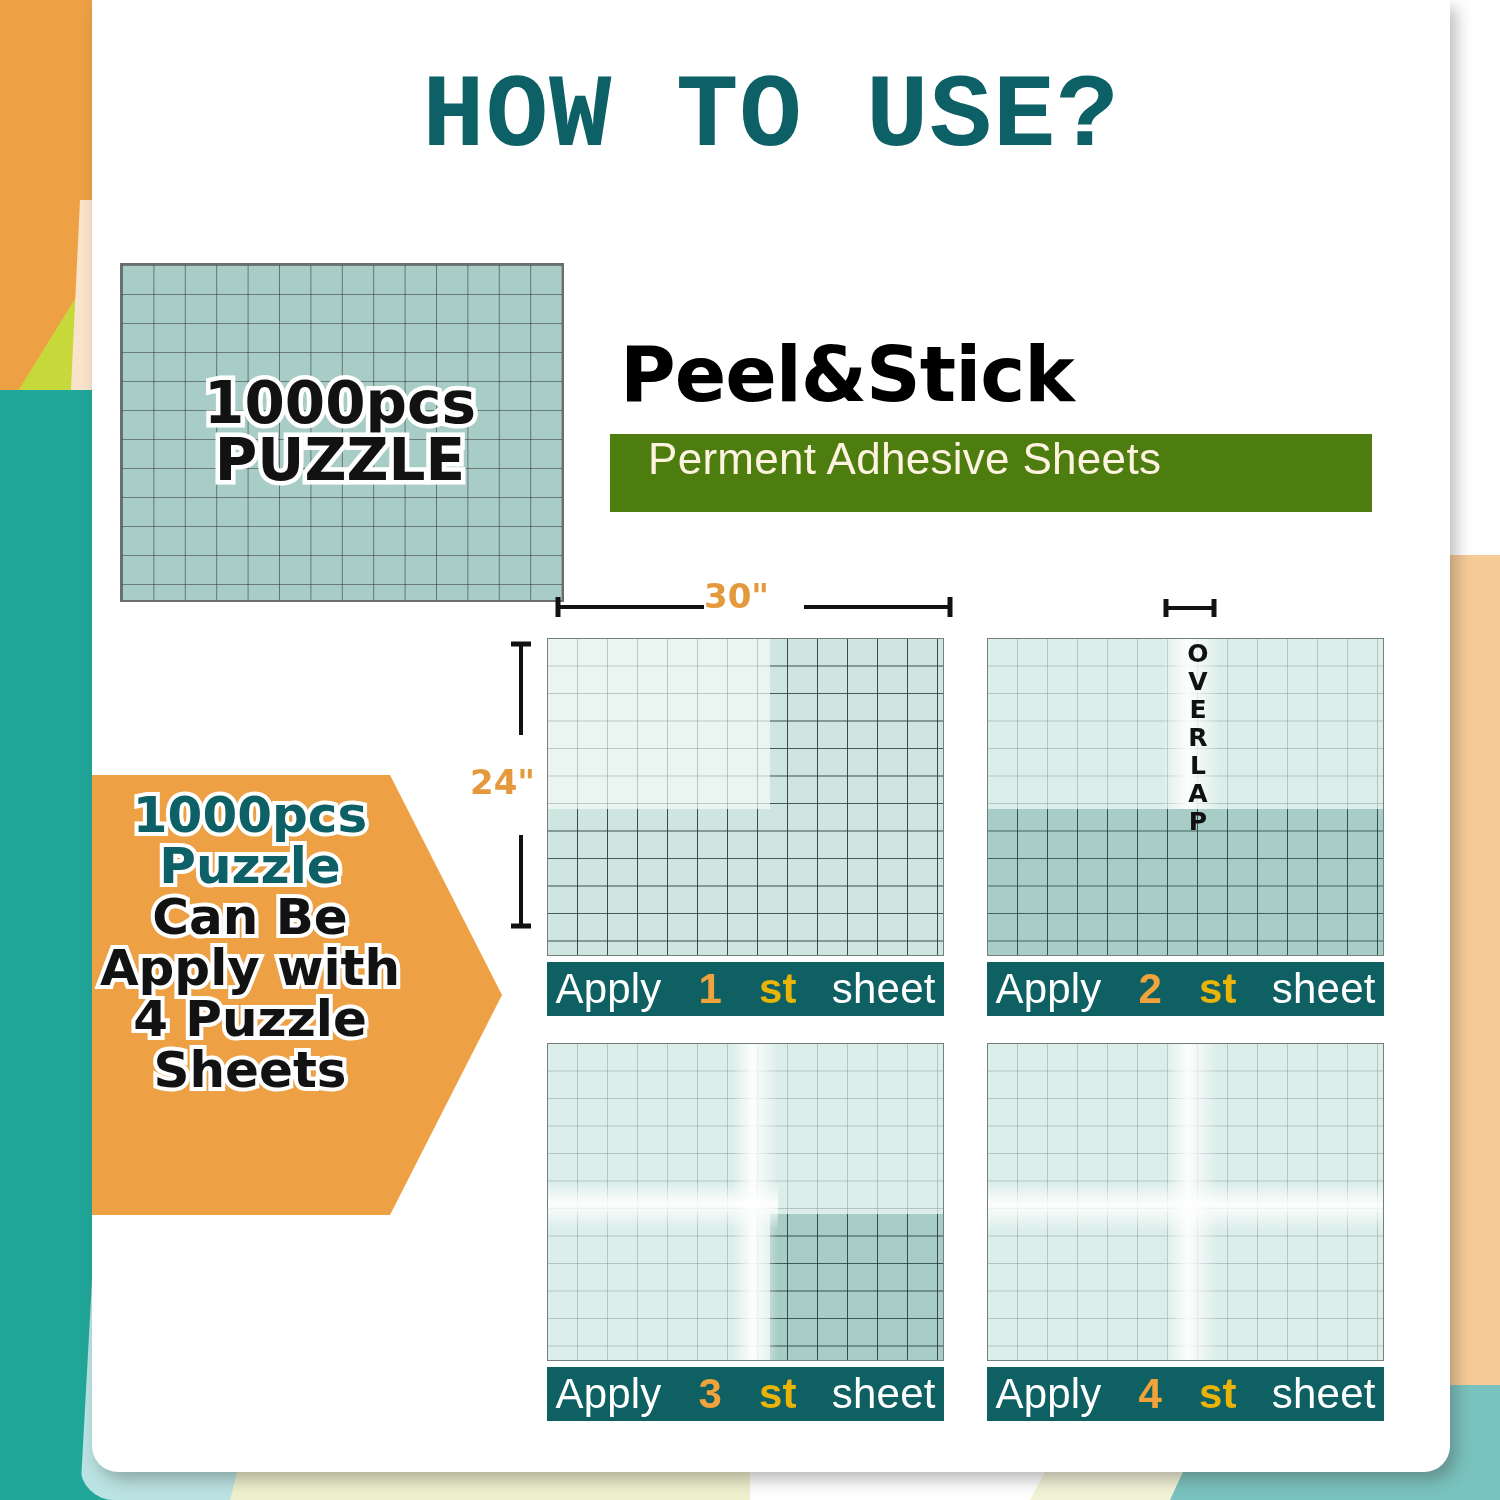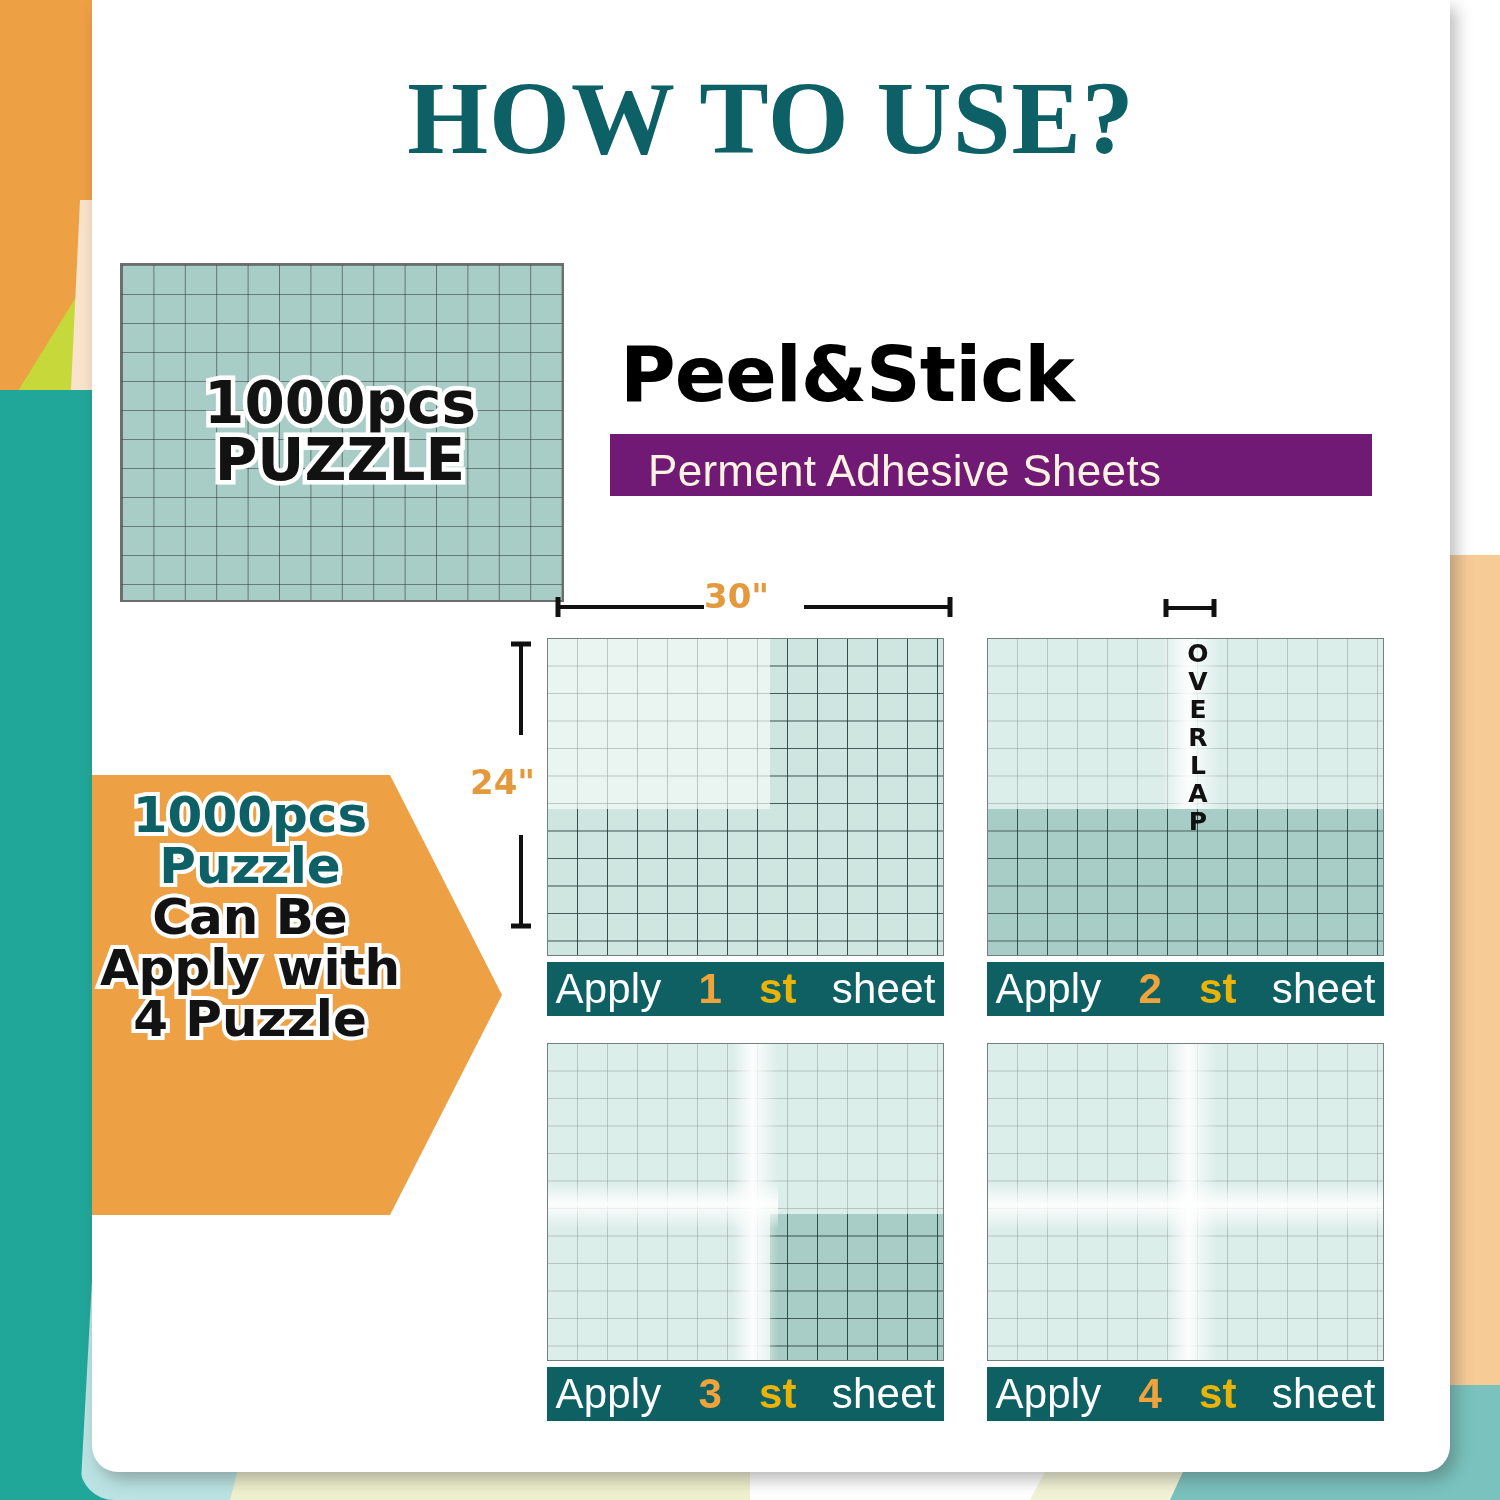--- a/index.html
+++ b/index.html
@@ -40,35 +40,35 @@
 
   
   #card{position:absolute;left:92px;top:0;width:1358px;height:1472px;background:#ffffff;
      border-radius:0 0 26px 26px;box-shadow:6px 8px 16px rgba(60,60,60,.35);}
   .card-inner{position:absolute;inset:0;overflow:hidden;border-radius:0 0 26px 26px;}
 
   
   #title{position:absolute;left:0;top:58px;width:1358px;text-align:center;
      font-size:104px;font-weight:700;letter-spacing:1px;color:#0c6066;
      -webkit-text-stroke:10px #ffffff;paint-order:stroke fill;
-     font-family:Liberation Serif, serif;}
+     font-family:Liberation Mono, monospace;}
 
   
   #thumb{position:absolute;left:28px;top:263px;width:440px;height:335px;
      border:2px solid #6d6d6d;background:#a8cdc6;}
   #thumb-caption{position:absolute;left:28px;top:375px;width:440px;text-align:center;
      font-size:58px;font-weight:700;line-height:.98;color:#121212;
      -webkit-text-stroke:9px #ffffff;paint-order:stroke fill;
      font-family:"DejaVu Sans",sans-serif;}
 
   
   #peelstick{position:absolute;left:528px;top:330px;font-size:76px;font-weight:700;
      color:#000000;font-family:"DejaVu Sans",sans-serif;letter-spacing:-1px;}
-  #adhesive-bar{position:absolute;left:518px;top:434px;width:762px;height:62px;
-     background:#701a75;display:flex;align-items:flex-end;}
+  #adhesive-bar{position:absolute;left:518px;top:434px;width:762px;height:78px;
+     background:#4d7c0f;display:flex;align-items:flex-start;}
   #adhesive-text{padding-left:38px;font-size:44px;color:#fdf3e0;font-weight:400;
      font-family:"Liberation Sans",sans-serif;letter-spacing:.3px;}
 
   
   #banner{position:absolute;left:-52px;top:775px;width:462px;height:440px;
      background:#eda144;filter:drop-shadow(7px 8px 7px rgba(60,70,70,.4));
      clip-path:polygon(0 0, 350px 0, 462px 220px, 350px 440px, 0 440px);}
   #banner-text{position:absolute;left:-52px;top:790px;width:420px;text-align:center;
      line-height:1.02;font-family:"DejaVu Sans",sans-serif;font-weight:700;}
   #banner-text .l1{font-size:50px;color:#0c6066;-webkit-text-stroke:8px #ffffff;
@@ -143,20 +143,21 @@
         <span id="adhesive-text">Perment Adhesive Sheets</span>
       </div>
 
       <div id="banner"></div>
       <div id="banner-text">
         <span class="l1">1000pcs</span>
         <span class="l2">Puzzle</span>
         <span class="dk">Can Be</span>
         <span class="dk">Apply with</span>
         <span class="dk">4 Puzzle</span>
+        <span class="dk">Sheets</span>
       </div>
 
       <svg style="position:absolute;left:462px;top:596px;" width="400" height="22">
         <line x1="4" y1="11" x2="150" y2="11" stroke="#111" stroke-width="4"></line>
         <line x1="250" y1="11" x2="396" y2="11" stroke="#111" stroke-width="4"></line>
         <line x1="4" y1="1" x2="4" y2="21" stroke="#111" stroke-width="5"></line>
         <line x1="396" y1="1" x2="396" y2="21" stroke="#111" stroke-width="5"></line>
       </svg>
       <div class="dimlabel" id="dim-w-label">30"</div>
 

